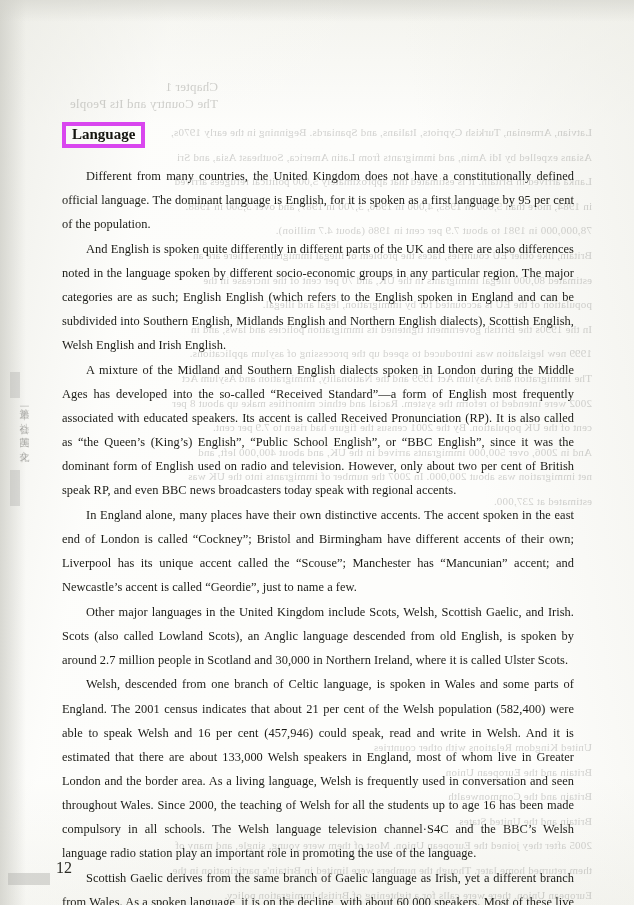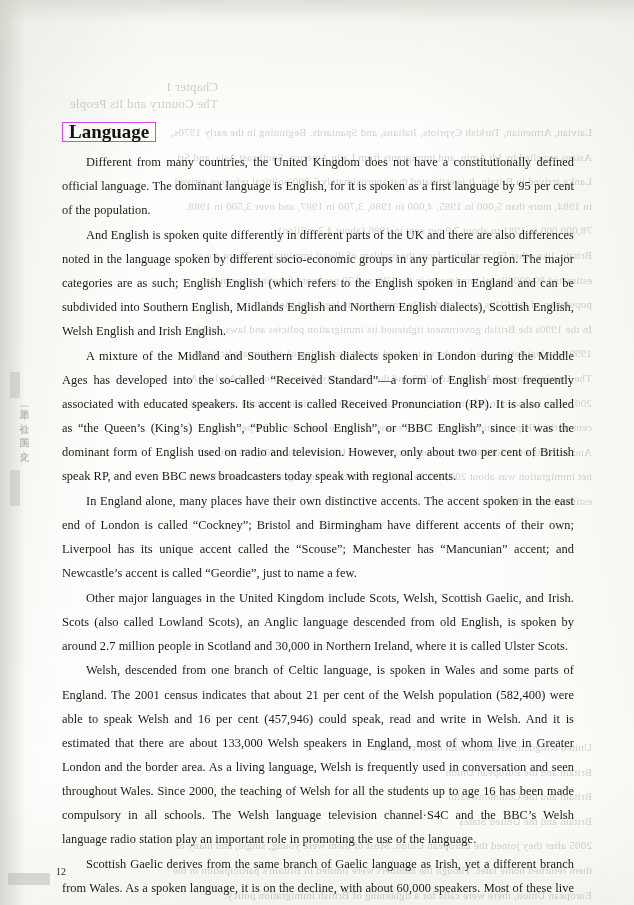--- a/index.html
+++ b/index.html
@@ -90,27 +90,27 @@
   
   .content {
     position: absolute;
     left: 62px;
     top: 122px;
     width: 512px;
   }
   .section-heading {
     display: inline-block;
     font-family: "Liberation Serif", serif;
-    font-size: 19px;
+    font-size: 15px;
     font-weight: bold;
     color: #15150f;
-    border: 1px solid #d946ef;
+    border: 4px solid #d946ef;
     padding: 1px 6px 2px 6px;
     line-height: 15px;
-    margin-bottom: 8px;
+    margin-bottom: 16px;
     background: rgba(255,255,255,0.35);
   }
   p.para {
     margin: 0 0 0.5px 0;
     font-size: 12.4px;
     line-height: 24.1px;
     color: #1b1b16;
     text-align: justify;
     text-indent: 24px;
     letter-spacing: 0.05px;
@@ -120,21 +120,21 @@
     position: absolute;
     left: 0;
     bottom: 0;
     width: 634px;
     height: 60px;
   }
   .page-number {
     position: absolute;
     left: 56px;
     bottom: 28px;
-    font-size: 10px;
+    font-size: 16px;
     color: #2a2a24;
     font-family: "Liberation Serif", serif;
   }
   .footer-smudge {
     position: absolute;
     left: 8px;
     bottom: 20px;
     width: 42px;
     height: 12px;
     background: rgba(175,175,170,0.45);

